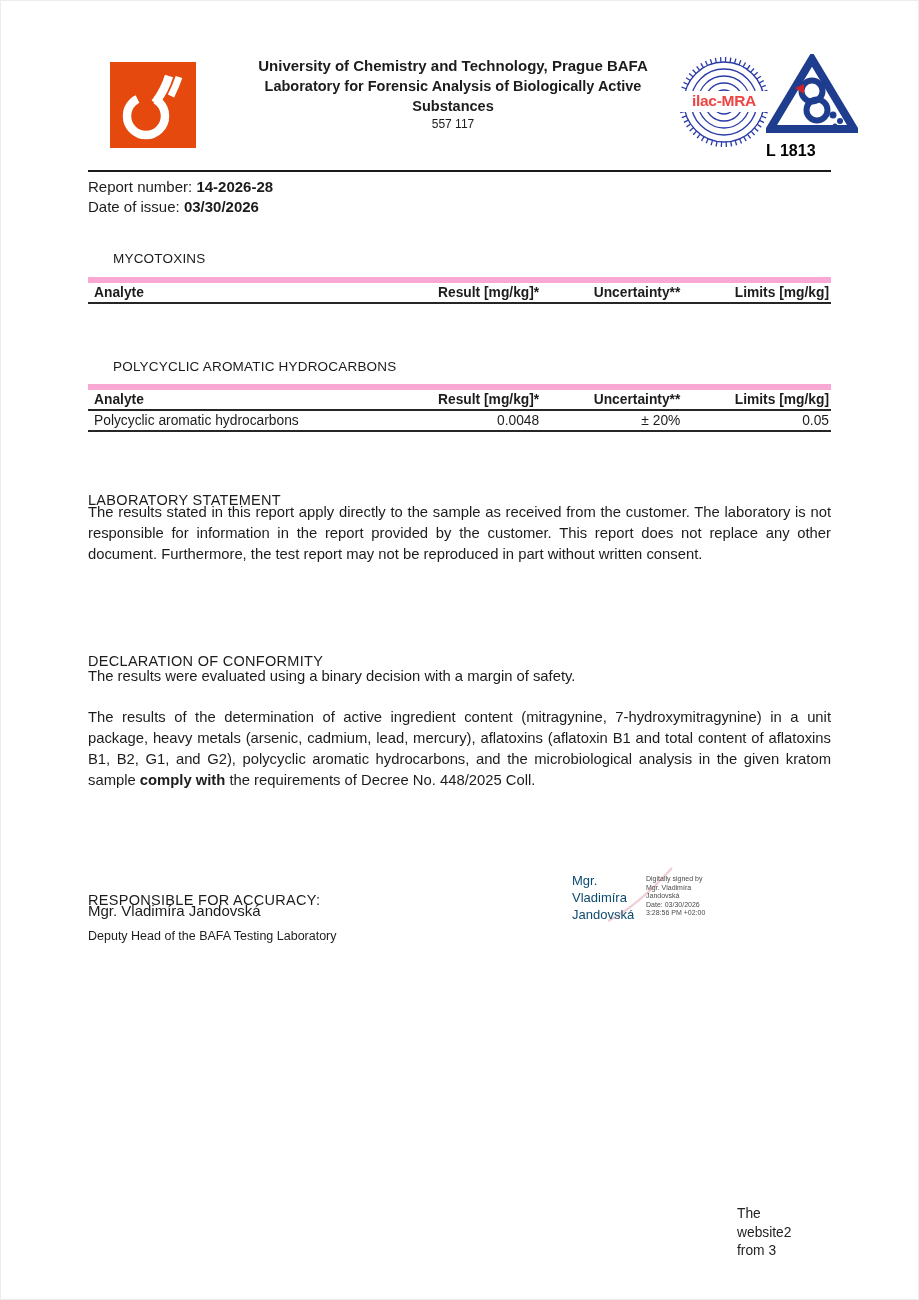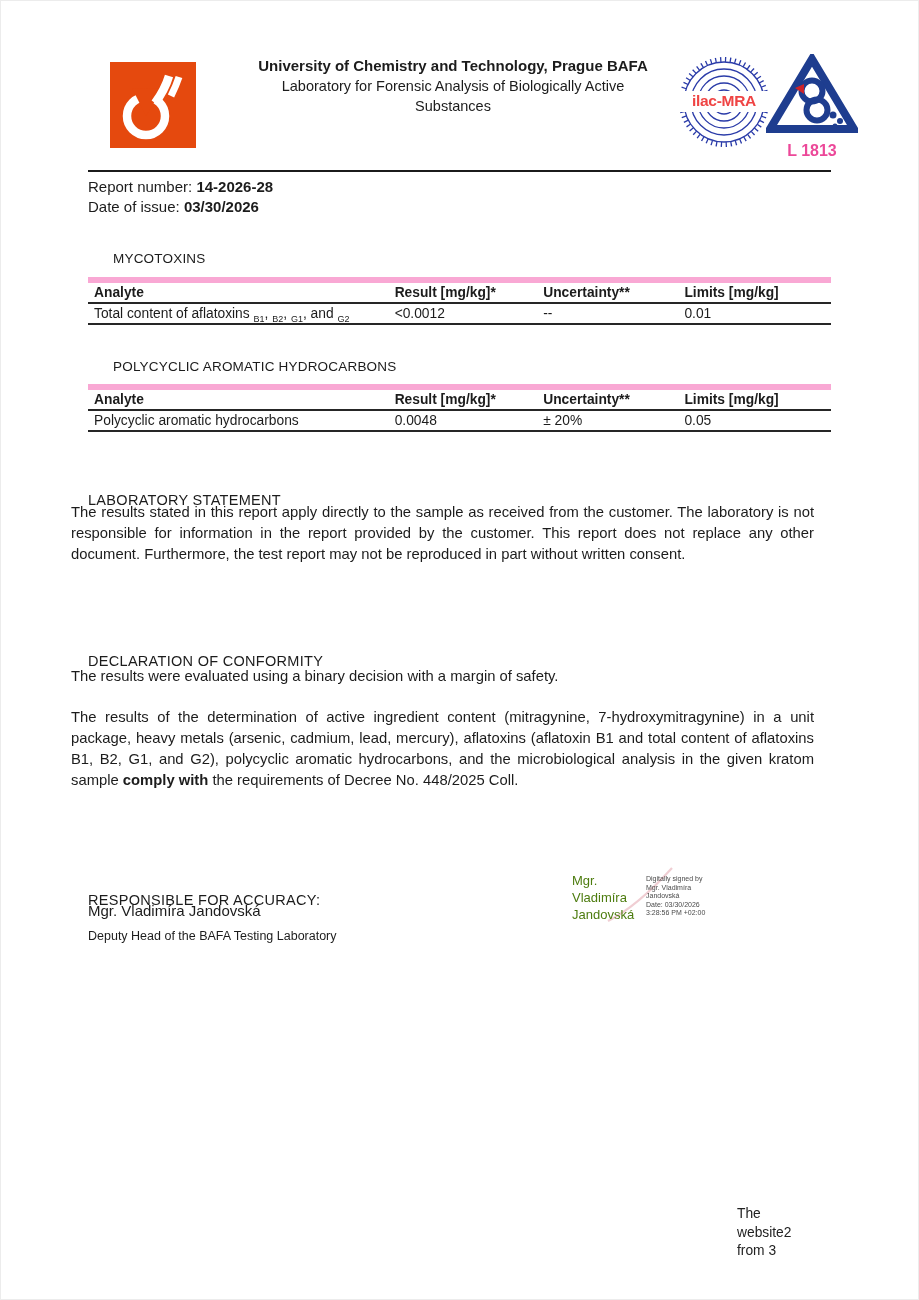--- a/index.html
+++ b/index.html
@@ -7,53 +7,53 @@
     position:relative;width:919px;height:1300px;background:#ffffff;
     font-family:"Liberation Sans",sans-serif;color:#1c1c1c;overflow:hidden;
     box-shadow:inset 0 0 0 1px #ececec;
   }
   .abs{position:absolute;}
 
   
   .uct-logo{left:110px;top:62px;width:86px;height:86px;}
   .head-center{left:238px;top:56px;width:430px;text-align:center;}
   .head-title{font-size:15px;line-height:20px;font-weight:bold;}
-  .head-sub{font-size:14.5px;line-height:20px;width:380px;margin:0 auto;}
+  .head-sub{font-size:14.5px;line-height:20px;width:380px;margin:0 auto;font-weight:bold;}
   .head-accr{font-size:12px;line-height:16.5px;width:460px;margin-left:-15px;margin-top:2px;}
   .head-tail{font-size:12px;line-height:17px;}
   .ilac-logo{left:680px;top:56px;width:88px;height:92px;}
   .ilac-text{position:absolute;left:0;top:36px;width:88px;text-align:center;
     font-size:15.5px;font-weight:bold;color:#ef4444;letter-spacing:-0.3px;}
   .cia-logo{left:766px;top:54px;width:92px;}
-  .cia-num{margin-top:2px;text-align:center;font-size:16px;font-weight:bold;color:#ec4899;}
+  .cia-num{margin-top:2px;font-size:16px;font-weight:bold;color:#000000;}
   .rule{left:88px;top:170px;width:743px;height:2px;background:#1b1b1b;}
   .meta{left:88px;font-size:15px;line-height:20px;}
   .meta b{font-weight:bold;}
 
   
   .sec-label{left:98px;font-size:13.5px;letter-spacing:0.2px;margin-left:15px;}
   table.results{position:absolute;left:88px;width:743px;border-collapse:collapse;
     font-size:13.8px;table-layout:fixed;}
-  table.results th,table.results td{height:19px;padding:0 2px;text-align:left;
+  table.results th,table.results td{height:19px;padding:0 2px;text-align:right;
     vertical-align:middle;font-weight:normal;white-space:nowrap;overflow:hidden;}
   table.results th{font-weight:bold;}
   table.results .al{text-align:left;padding-left:6px;}
   table.results thead tr{border-top:6px solid #f9a8d4;border-bottom:2px solid #262626;}
   table.results tbody{border-bottom:2px solid #262626;}
   sub{font-size:9px;line-height:0;}
 
   .sec-h{left:88px;font-size:14.5px;letter-spacing:0.3px;margin-top:26px;}
-  .para{left:71px;width:743px;font-size:14.8px;line-height:21px;text-align:justify;}
+  .para{left:88px;width:743px;font-size:14.8px;line-height:21px;text-align:justify;}
   .para b{font-weight:bold;}
   .name-line{left:88px;font-size:15px;}
   .role-line{left:88px;font-size:12.5px;}
 
   
   .sig-block{left:572px;top:872px;display:flex;align-items:flex-start;}
-  .sig-name{width:64px;font-size:13px;line-height:17px;color:#4d7c0f;}
+  .sig-name{width:64px;font-size:13px;line-height:17px;color:#0c4a6e;}
   .sig-details{width:76px;margin-left:10px;margin-top:3px;font-size:7px;line-height:8.6px;color:#4a4a4a;}
   .swoosh{left:600px;top:864px;pointer-events:none;}
 
   .footer{left:737px;top:1205px;font-size:13.8px;line-height:18.5px;color:#222;}
 </style>
 </head>
 <body>
 
 <div class="page">
 
@@ -63,20 +63,21 @@
       <circle cx="36" cy="54" r="19" fill="none" stroke="#ffffff" stroke-width="8.5"></circle>
       <path d="M36,54 L22,26 L52,27 Z" fill="#E5490E"></path>
       <path d="M45,41 C51,33 56,24 59,14" fill="none" stroke="#ffffff" stroke-width="8.5"></path>
       <path d="M61,34 C64,28 67,21 69,15" fill="none" stroke="#ffffff" stroke-width="7"></path>
     </svg>
   </div>
 
   <div class="abs head-center">
     <div class="head-title">University of Chemistry and Technology, Prague BAFA</div>
     <div class="head-sub">Laboratory for Forensic Analysis of Biologically Active Substances</div>
+    <div class="head-tail">557 117</div>
   </div>
 
   <div class="abs ilac-logo">
     <svg width="88" height="92" viewBox="0 0 88 92">
       <g fill="none" stroke="#2A3BA8" stroke-width="1.3">
         <circle cx="44" cy="46" r="40"></circle>
         <circle cx="44" cy="46" r="33"></circle>
         <circle cx="44" cy="46" r="26"></circle>
         <circle cx="44" cy="46" r="19"></circle>
         <circle cx="44" cy="46" r="12"></circle>
@@ -120,26 +121,20 @@
       </colgroup>
     <thead>
         <tr>
           <th class="al">Analyte</th>
           <th>Result [mg/kg]*</th>
           <th>Uncertainty**</th>
           <th>Limits [mg/kg]</th>
         </tr>
       </thead>
     <tbody>
-        <tr>
-          <td class="al"><span>Total content of aflatoxins </span><sub>B1</sub><span>, </span><sub>B2</sub><span>, </span><sub>G1</sub><span>, and </span><sub>G2</sub></td>
-          <td>&lt;0.0012</td>
-          <td>--</td>
-          <td>0.01</td>
-        </tr>
       </tbody>
   </table>
 
   <div class="abs sec-label" style="top:359px">POLYCYCLIC AROMATIC HYDROCARBONS</div>
   <table class="results" style="top:384px">
     <colgroup>
         <col style="width:41%">
         <col style="width:20%">
         <col style="width:19%">
         <col style="width:20%">

